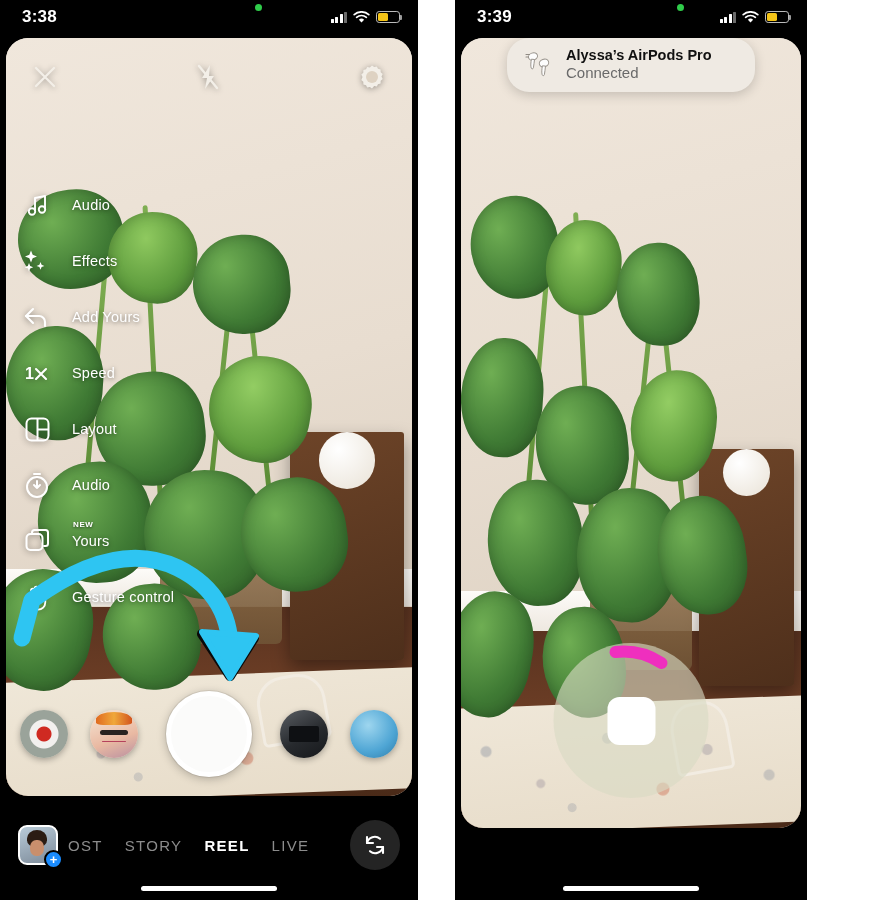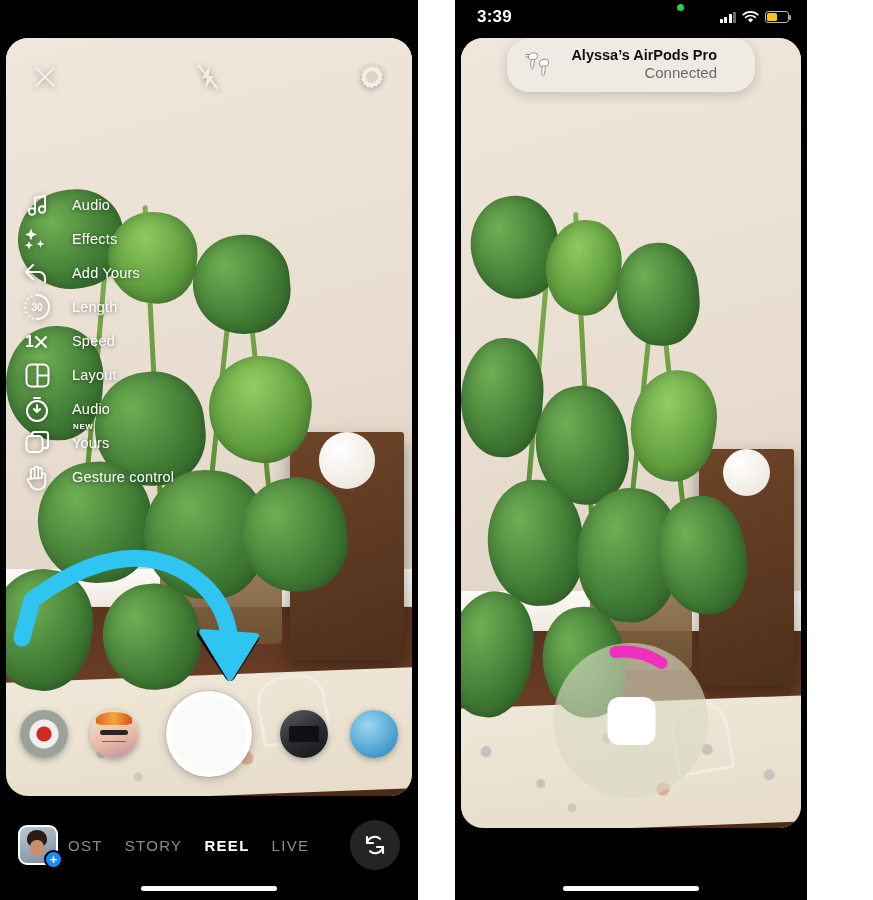--- a/index.html
+++ b/index.html
@@ -88,21 +88,21 @@
           box-shadow: inset 0 0 14px rgba(0,0,0,.22); }
   .stem { position:absolute; background: linear-gradient(#7fae52,#53842f); border-radius:3px; }
 
   
   .cam-top { position:absolute; left:0; right:0; top:10px; height:58px; z-index:25;
              display:flex; align-items:center; justify-content:space-between; padding:0 26px; }
   .cam-ic { color:#fff; filter: drop-shadow(0 1px 3px rgba(0,0,0,.35)); cursor:pointer; }
 
   
   .sidemenu { position:absolute; left:14px; top:150px; z-index:26;
-              display:flex; flex-direction:column; }
+              display:flex; flex-direction:column; gap:22px; }
   .menu-row { display:flex; align-items:center; gap:18px; height:34px; cursor:pointer; }
   .menu-ico { width:34px; height:34px; display:flex; align-items:center; justify-content:center;
               color:#fff; filter: drop-shadow(0 1px 3px rgba(0,0,0,.45)); flex:none; }
   .menu-lbl { position:relative; color:#fff; font-size:14.5px; letter-spacing:.2px;
               text-shadow: 0 1px 4px rgba(0,0,0,.5); white-space:nowrap; }
   .badge-new { position:absolute; top:-13px; left:1px; font-size:8px; font-weight:bold;
                letter-spacing:.6px; color:#fff; text-shadow:0 1px 3px rgba(0,0,0,.6); }
 
   
   .tray { position:absolute; left:0; right:0; bottom:14px; height:96px; z-index:27;
@@ -145,21 +145,21 @@
   
   .home-ind { position:absolute; left:50%; transform:translateX(-50%); bottom:9px;
               width:136px; height:5px; border-radius:3px; background:#fff; z-index:45; }
 
   
   .airpods { position:absolute; top:38px; left:50%; transform:translateX(-50%);
              width:248px; padding:9px 16px 11px; border-radius:22px;
              background:#efeae3; box-shadow:0 3px 12px rgba(0,0,0,.18);
              display:flex; align-items:center; gap:9px; z-index:50; }
   .ap-ico { width:34px; height:28px; flex:none; }
-  .ap-txt { flex:1; text-align:right; padding-right:22px; }
+  .ap-txt { flex:1; text-align:left; padding-right:22px; }
   .ap-title { font-size:14.5px; font-weight:bold; color:#111; }
   .ap-sub   { font-size:15px; color:#6a6a6a; margin-top:1px; }
 
   
   .rec-wrap { position:absolute; left:50%; transform:translateX(-50%); bottom:30px;
               width:155px; height:155px; z-index:30; }
   .rec-disc { position:absolute; inset:0; border-radius:50%;
               background: rgba(216,218,196,.62); }
   .rec-prog { position:absolute; inset:0; }
   .rec-stop { position:absolute; left:50%; top:50%; transform:translate(-50%,-50%);
@@ -168,20 +168,40 @@
   
   .annot { position:absolute; inset:0; z-index:60; pointer-events:none; }
 </style>
 </head>
 <body>
 
 <div id="root">
 
   <div class="phone left">
 
+    <div class="statusbar">
+      <div class="sb-time">3:38</div>
+      <div class="green-dot"></div>
+      <div class="sb-right">
+        <div class="sig">
+            <i></i>
+            <i></i>
+            <i></i>
+            <i></i>
+          </div>
+        <svg width="17" height="13" viewBox="0 0 17 13">
+          <path d="M8.5 11.6 5.9 8.7a4 4 0 0 1 5.2 0z" fill="#fff"></path>
+          <path d="M3.6 6.3a7.5 7.5 0 0 1 9.8 0" stroke="#fff" stroke-width="1.7" fill="none" stroke-linecap="round"></path>
+          <path d="M1.2 3.6a11 11 0 0 1 14.6 0" stroke="#fff" stroke-width="1.7" fill="none" stroke-linecap="round"></path>
+        </svg>
+        <div class="batt">
+            <div class="batt-fill" style="width:52%"></div>
+          </div>
+      </div>
+    </div>
 
     <div class="viewport">
       <div class="scene">
         <div class="wall"></div>
           <div class="baseboard"></div>
           <div class="floor"></div>
         <div class="table"></div>
           <div class="lamp"></div>
           <div class="rug"></div>
         <div class="wire"></div>
@@ -245,30 +265,20 @@
         <div class="menu-row">
           <span class="menu-ico">
             <svg width="28" height="24" viewBox="0 0 28 24">
               <path d="M10 4 3 11l7 7" stroke="#fff" stroke-width="2.1" fill="none" stroke-linecap="round" stroke-linejoin="round"></path>
               <path d="M3 11h13a6 6 0 0 1 6 6v4" stroke="#fff" stroke-width="2.1" fill="none" stroke-linecap="round"></path>
             </svg>
             </span>
           <span class="menu-lbl">Add Yours</span>
         </div>
 
-        <div class="menu-row">
-          <span class="menu-ico">
-            <svg width="30" height="30" viewBox="0 0 30 30">
-              <path d="M15 3a12 12 0 0 1 0 24" stroke="#fff" stroke-width="2" fill="none" stroke-linecap="round"></path>
-              <path d="M15 3a12 12 0 0 0 0 24" stroke="#fff" stroke-width="2" fill="none" stroke-dasharray="1.6 3.1"></path>
-              <text x="15" y="19" font-size="10" font-family="Liberation Sans, sans-serif" font-weight="bold" fill="#fff" text-anchor="middle">30</text>
-            </svg>
-            </span>
-          <span class="menu-lbl">Length</span>
-        </div>
 
         <div class="menu-row">
           <span class="menu-ico">
             <svg width="30" height="24" viewBox="0 0 30 24">
               <text x="3" y="18" font-size="16" font-family="Liberation Sans, sans-serif" font-weight="bold" fill="#fff">1</text>
               <path d="M14 8 24 18 M24 8 14 18" stroke="#fff" stroke-width="2.1" stroke-linecap="round"></path>
             </svg>
             </span>
           <span class="menu-lbl">Speed</span>
         </div>

